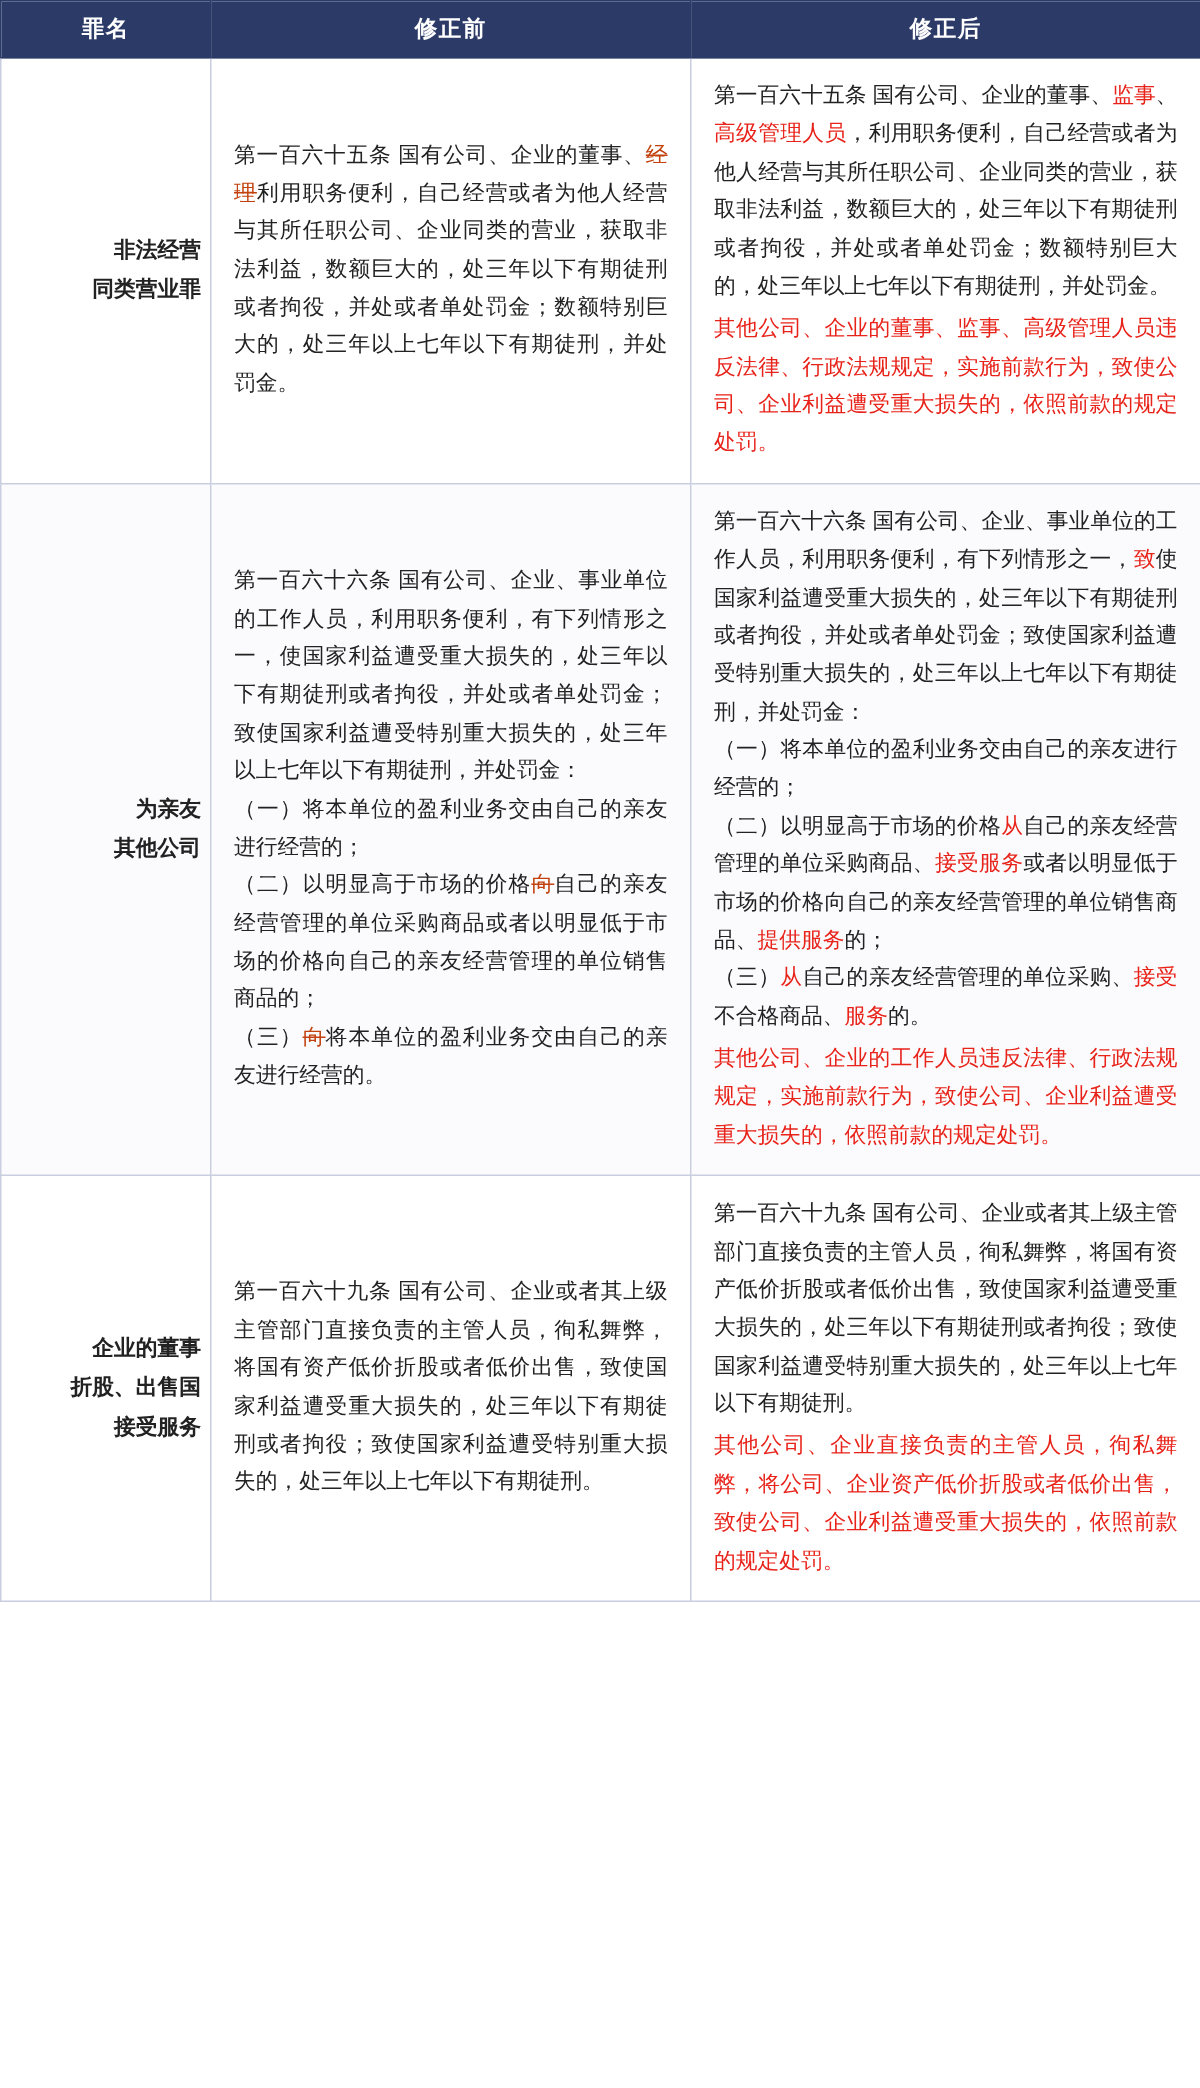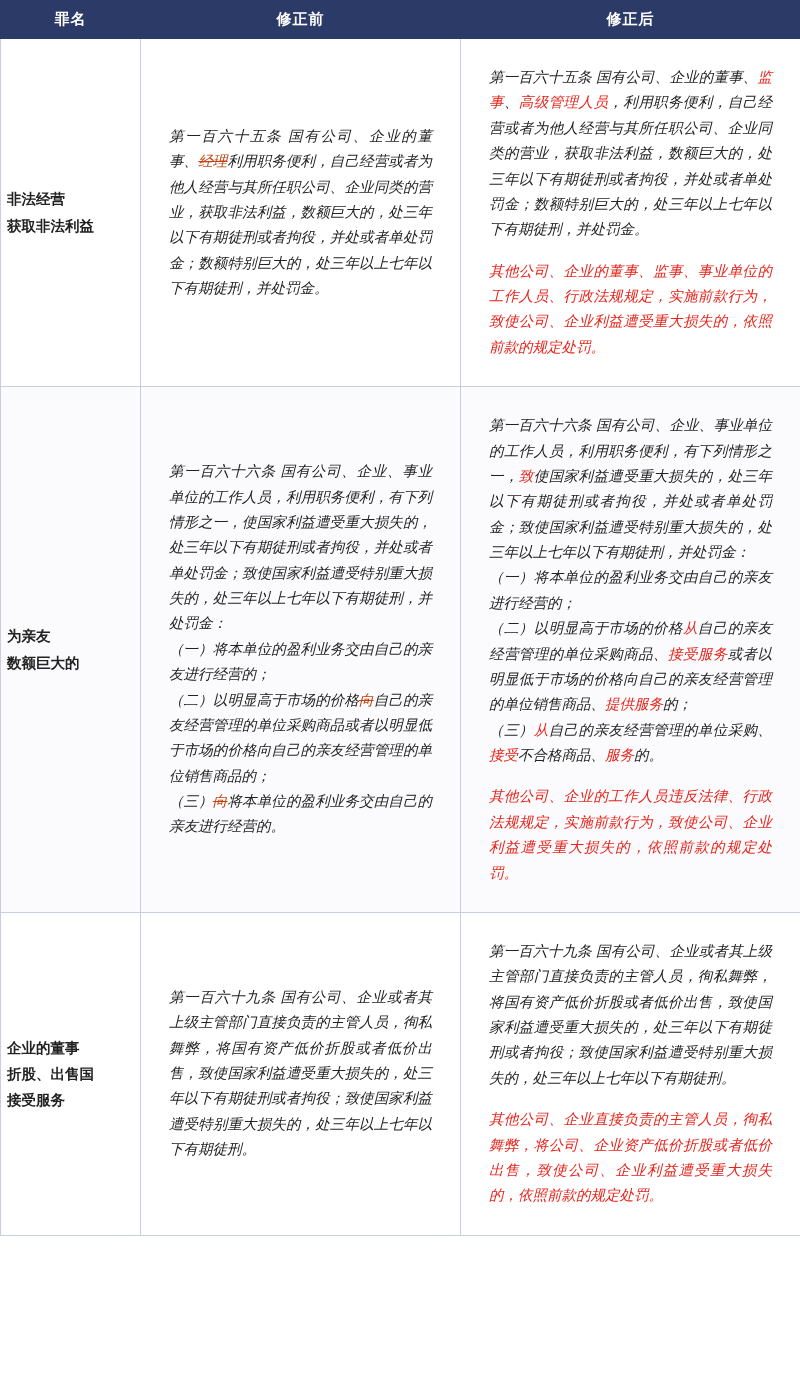--- a/index.html
+++ b/index.html
@@ -38,35 +38,35 @@
   tbody td {
     border: 1px solid #c9cde0;
     vertical-align: middle;
     font-size: 14.5px;
     line-height: 1.75;
     color: #222222;
     padding: 10px 12px;
     box-sizing: border-box;
   }
   td.crime {
-    text-align: left;
+    text-align: right;
     font-weight: bold;
     font-size: 14.5px;
     color: #222;
     line-height: 1.8;
     padding: 10px 6px;
   }
   td.before, td.after {
     text-align: justify;
     text-justify: inter-ideograph;
   }
   tbody tr:nth-child(odd) td { background: #ffffff; }
   tbody tr:nth-child(even) td { background: #fbfbfd; }
 
-  .para { margin: 16px; font-style: italic; }
+  .para { margin: 3px; }
   .para + .para { margin-top: 0; }
   .ins { color: #e8231a; }
   .del { color: #c2410c; text-decoration: line-through; }
 </style>
 </head>
 <body>
 
 <div class="doc">
   <table class="law-table">
     <colgroup>
@@ -78,34 +78,34 @@
       <tr>
         <th>罪名</th>
         <th>修正前</th>
         <th>修正后</th>
       </tr>
     </thead>
     <tbody>
       <tr>
         <td class="crime">
           <span>非法经营</span><br>
-          <span>获取非法利益</span>
+          <span>同类营业罪</span>
         </td>
         <td class="before">
           <div class="para"><span>第一百六十五条 国有公司、企业的董事、</span><span class="del">经理</span><span>利用职务便利，自己经营或者为他人经营与其所任职公司、企业同类的营业，获取非法利益，数额巨大的，处三年以下有期徒刑或者拘役，并处或者单处罚金；数额特别巨大的，处三年以上七年以下有期徒刑，并处罚金。</span></div>
         </td>
         <td class="after">
           <div class="para"><span>第一百六十五条 国有公司、企业的董事、</span><span class="ins">监事</span><span>、</span><span class="ins">高级管理人员</span><span>，利用职务便利，自己经营或者为他人经营与其所任职公司、企业同类的营业，获取非法利益，数额巨大的，处三年以下有期徒刑或者拘役，并处或者单处罚金；数额特别巨大的，处三年以上七年以下有期徒刑，并处罚金。</span></div>
-          <div class="para"><span class="ins">其他公司、企业的董事、监事、事业单位的工作人员、行政法规规定，实施前款行为，致使公司、企业利益遭受重大损失的，依照前款的规定处罚。</span></div>
+          <div class="para"><span class="ins">其他公司、企业的董事、监事、高级管理人员违反法律、行政法规规定，实施前款行为，致使公司、企业利益遭受重大损失的，依照前款的规定处罚。</span></div>
         </td>
       </tr>
       <tr>
         <td class="crime">
           <span>为亲友</span><br>
-          <span>数额巨大的</span>
+          <span>其他公司</span>
         </td>
         <td class="before">
           <div class="para"><span>第一百六十六条 国有公司、企业、事业单位的工作人员，利用职务便利，有下列情形之一，使国家利益遭受重大损失的，处三年以下有期徒刑或者拘役，并处或者单处罚金；致使国家利益遭受特别重大损失的，处三年以上七年以下有期徒刑，并处罚金：</span><br><span>（一）将本单位的盈利业务交由自己的亲友进行经营的；</span><br><span>（二）以明显高于市场的价格</span><span class="del">向</span><span>自己的亲友经营管理的单位采购商品或者以明显低于市场的价格向自己的亲友经营管理的单位销售商品的；</span><br><span>（三）</span><span class="del">向</span><span>将本单位的盈利业务交由自己的亲友进行经营的。</span></div>
         </td>
         <td class="after">
           <div class="para"><span>第一百六十六条 国有公司、企业、事业单位的工作人员，利用职务便利，有下列情形之一，</span><span class="ins">致</span><span>使国家利益遭受重大损失的，处三年以下有期徒刑或者拘役，并处或者单处罚金；致使国家利益遭受特别重大损失的，处三年以上七年以下有期徒刑，并处罚金：</span><br><span>（一）将本单位的盈利业务交由自己的亲友进行经营的；</span><br><span>（二）以明显高于市场的价格</span><span class="ins">从</span><span>自己的亲友经营管理的单位采购商品、</span><span class="ins">接受服务</span><span>或者以明显低于市场的价格向自己的亲友经营管理的单位销售商品、</span><span class="ins">提供服务</span><span>的；</span><br><span>（三）</span><span class="ins">从</span><span>自己的亲友经营管理的单位采购、</span><span class="ins">接受</span><span>不合格商品、</span><span class="ins">服务</span><span>的。</span></div>
           <div class="para"><span class="ins">其他公司、企业的工作人员违反法律、行政法规规定，实施前款行为，致使公司、企业利益遭受重大损失的，依照前款的规定处罚。</span></div>
         </td>
       </tr>
       <tr>

